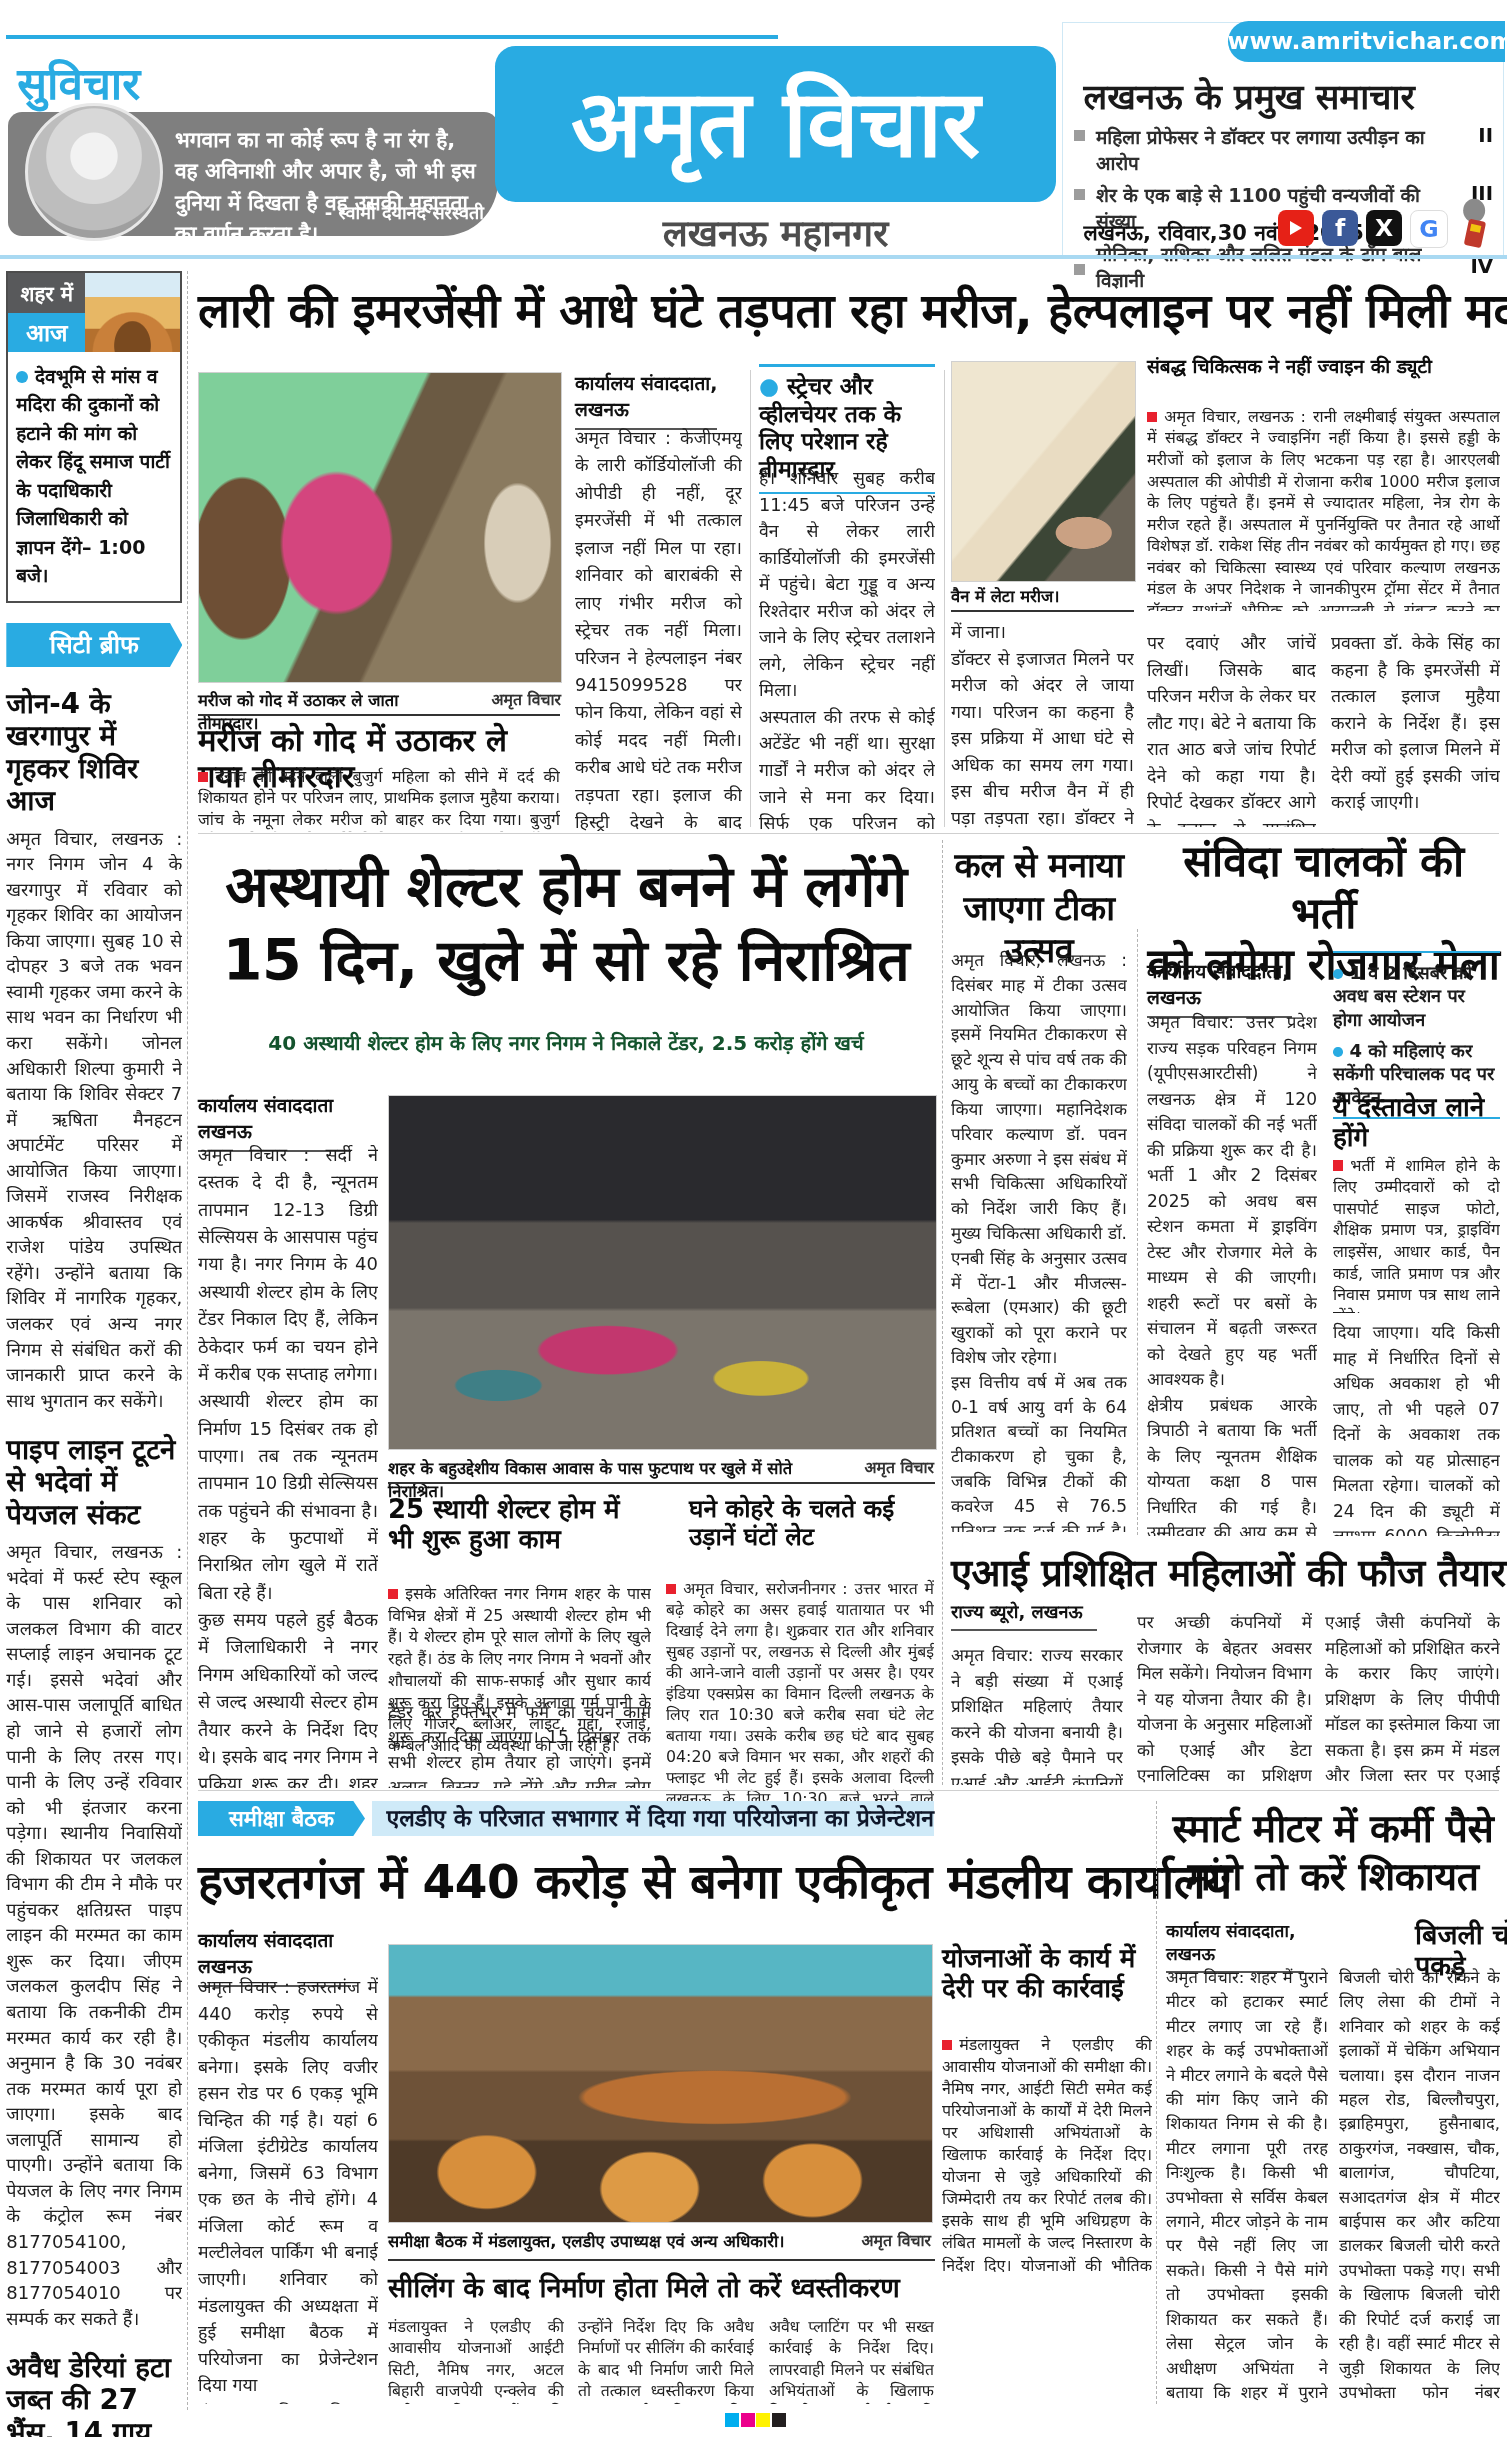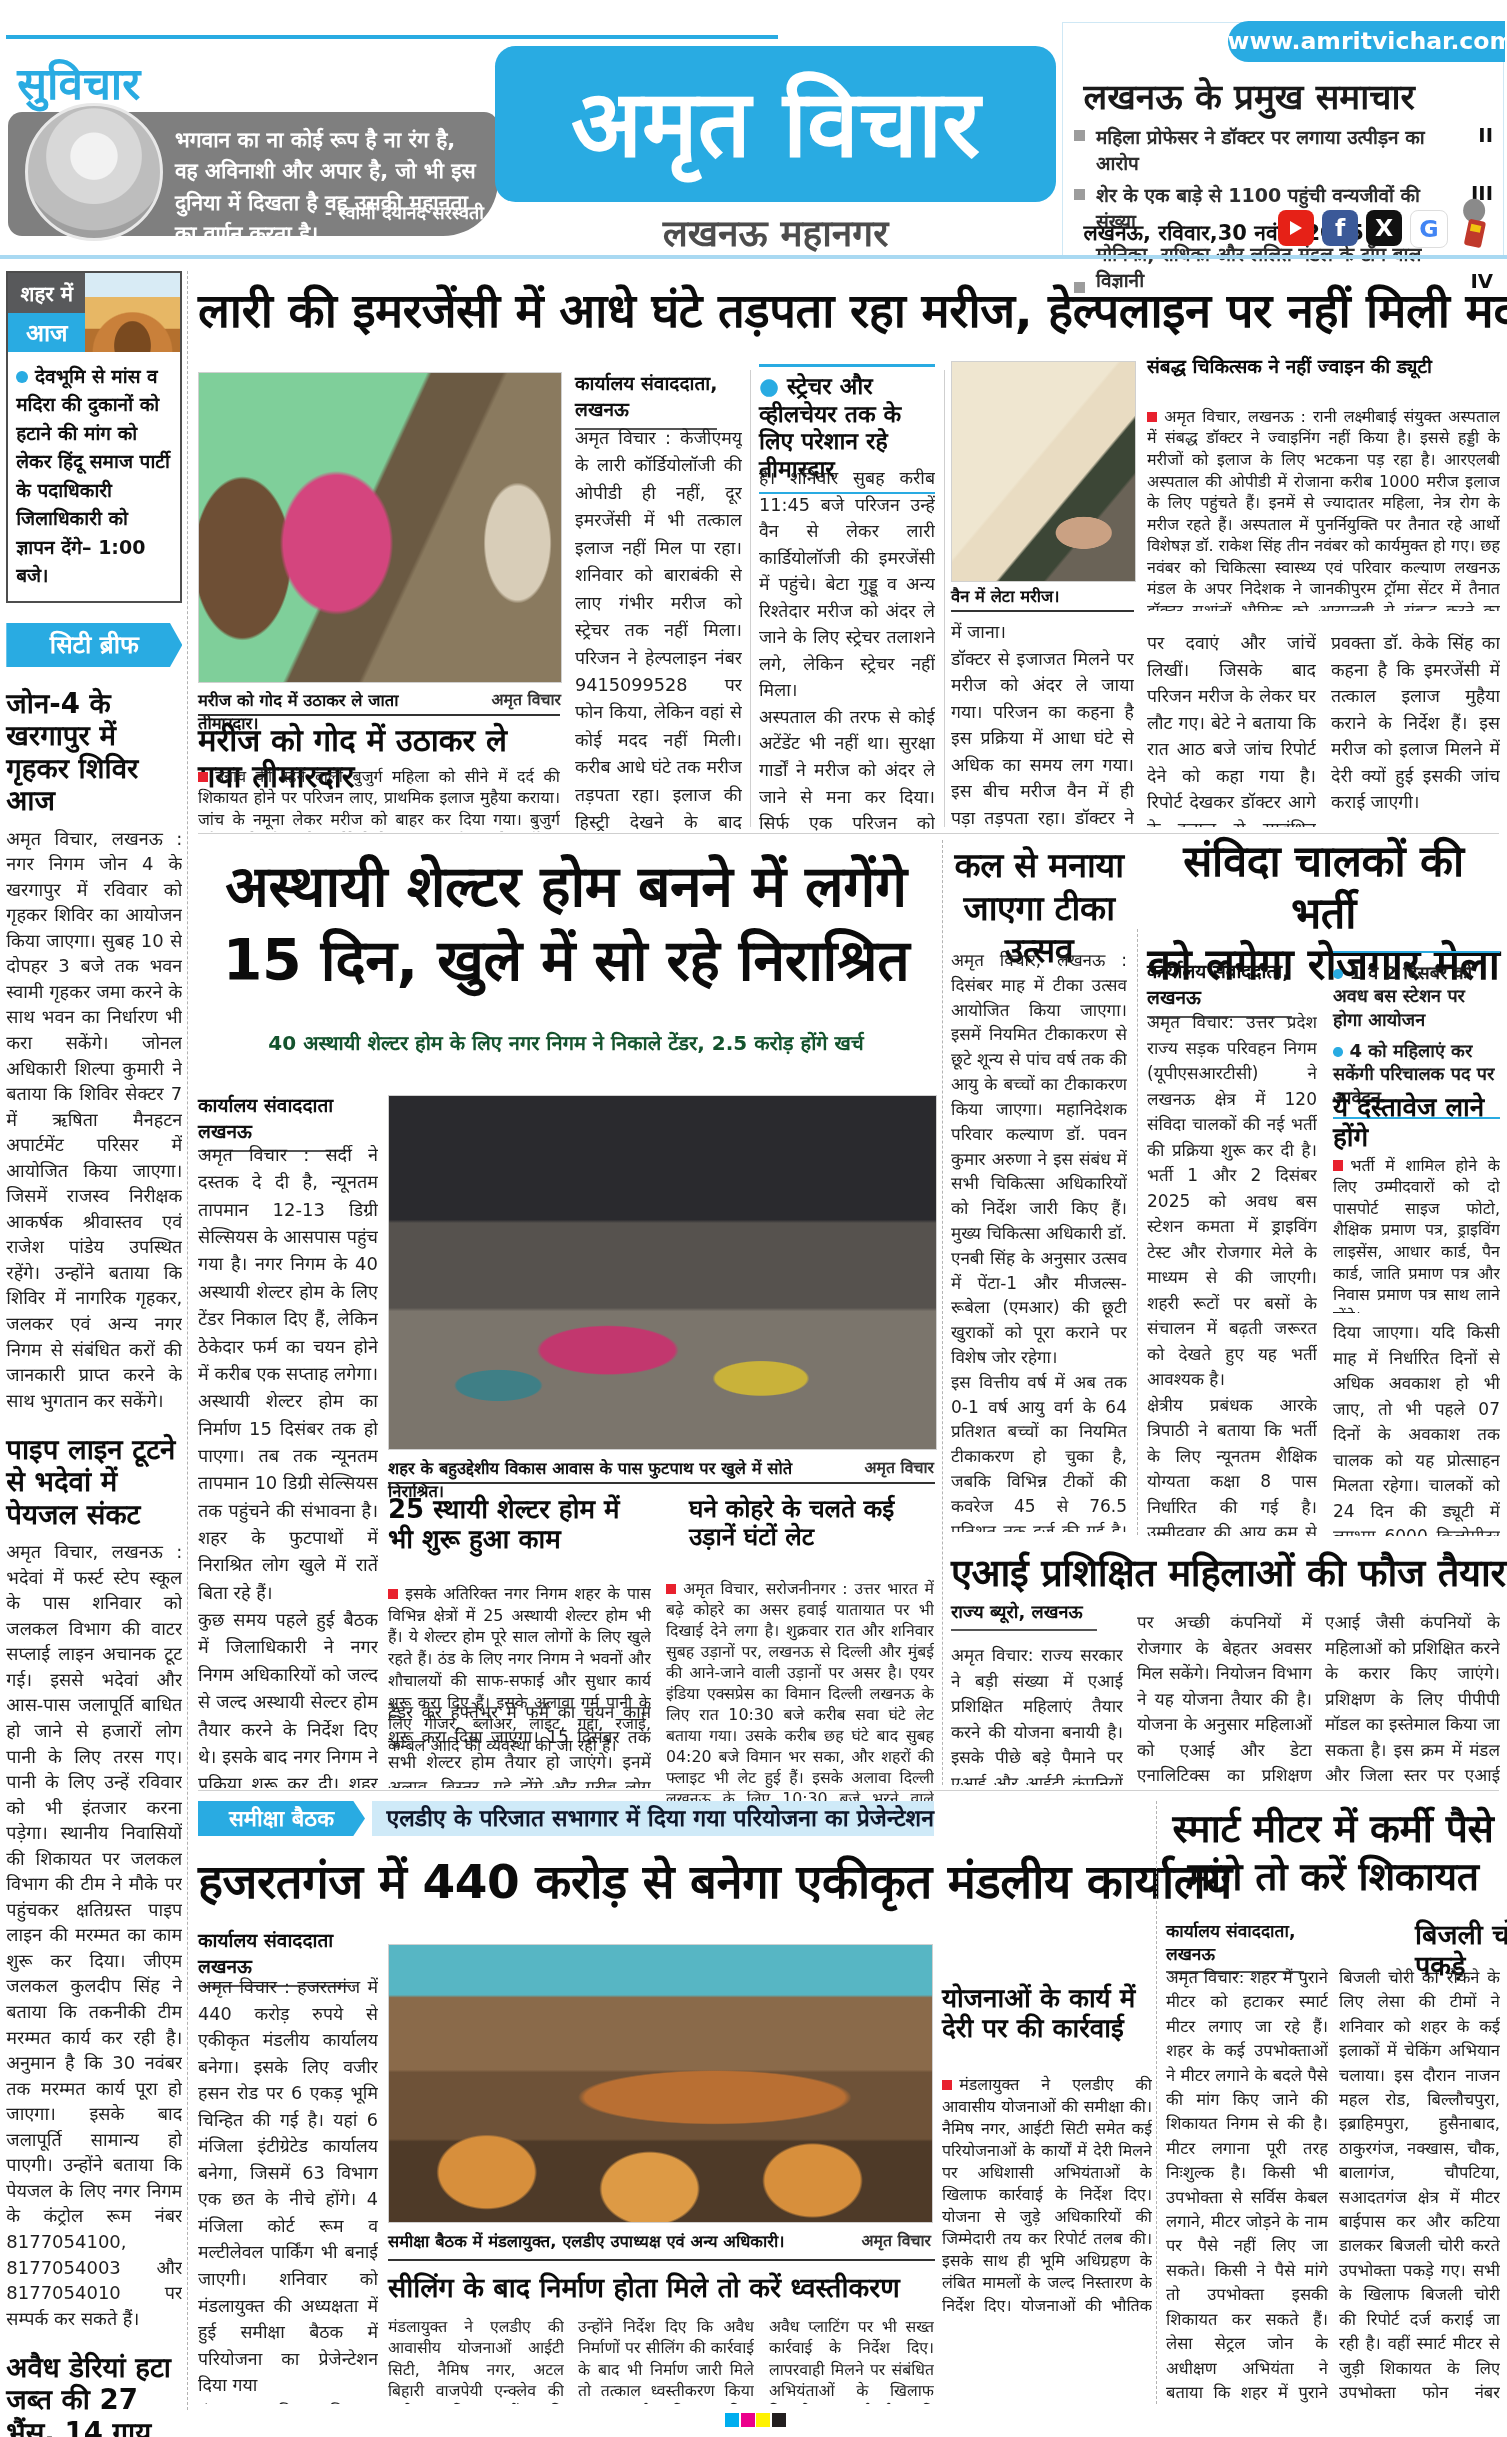--- a/index.html
+++ b/index.html
@@ -63,21 +63,21 @@
       <div style="display:flex;align-items:flex-start;margin-bottom:6.3px;">
         <span class="graysq"></span>
         <span style="flex:1;font-size:19px;font-weight:700;color:#2e2e2e;">महिला प्रोफेसर ने डॉक्टर पर लगाया उत्पीड़न का आरोप</span>
         <span style="font-size:19.7px;font-weight:800;color:#111;margin-left:6.3px;">II</span>
       </div>
       <div style="display:flex;align-items:flex-start;margin-bottom:6.3px;">
         <span class="graysq"></span>
         <span style="flex:1;font-size:19px;font-weight:700;color:#2e2e2e;">शेर के एक बाड़े से 1100 पहुंची वन्यजीवों की संख्या</span>
         <span style="font-size:19.7px;font-weight:800;color:#111;margin-left:6.3px;">III</span>
       </div>
-      <div style="display:flex;align-items:flex-end;">
+      <div style="display:flex;align-items:center;">
         <span class="graysq"></span>
         <span style="flex:1;font-size:19px;font-weight:700;color:#2e2e2e;">मोनिका, राधिका और ललित मंडल के टॉप बाल विज्ञानी</span>
         <span style="font-size:19.7px;font-weight:800;color:#111;margin-left:6.3px;">IV</span>
       </div>
     </div>
     <div class="abs" style="left:20.5px;top:195px;font-size:21px;font-weight:800;color:#111;">लखनऊ, रविवार,30 नवंबर 2025</div>
     <div class="abs" style="right:55px;top:187px;display:flex;">
       <span class="icon" style="background:#e62117;">
           <span style="width:0;height:0;border-left:12.6px solid #fff;border-top:7.9px solid transparent;border-bottom:7.9px solid transparent;display:inline-block;"></span>
         </span>
@@ -275,21 +275,21 @@
 
   <div class="abs photo" style="left:388px;top:1944px;width:543px;height:277px;background:
        radial-gradient(ellipse 95px 71px at 18% 82%,#d78f3c 0 50%,transparent 53%),
        radial-gradient(ellipse 95px 71px at 48% 88%,#dd9a45 0 50%,transparent 53%),
        radial-gradient(ellipse 95px 71px at 78% 85%,#d78f3c 0 50%,transparent 53%),
        radial-gradient(ellipse 236px 47px at 60% 55%,#b96f33 0 55%,transparent 58%),
        linear-gradient(180deg,#57b6c4 0 18%,#8a6a4a 19% 45%,#6e5238 46% 70%,#4e3a28 71% 100%);"></div>
   <div class="abs caption" style="left:388px;top:2229px;width:441px;">समीक्षा बैठक में मंडलायुक्त, एलडीए उपाध्यक्ष एवं अन्य अधिकारी।</div>
   <div class="abs credit" style="left:832px;top:2229px;width:99px;">अमृत विचार</div>
 
-  <div class="abs" style="left:942px;top:1984px;width:210px;">
+  <div class="abs" style="left:942px;top:1944px;width:210px;">
     <div class="boxtitle" style="font-size:26px;">योजनाओं के कार्य में देरी पर की कार्रवाई</div>
     <div class="body" style="font-size:16px;line-height:1.38;height:260px;margin-top:7.9px;">
       <span class="redsq"></span><span>मंडलायुक्त ने एलडीए की आवासीय योजनाओं की समीक्षा की। नैमिष नगर, आईटी सिटी समेत कई परियोजनाओं के कार्यों में देरी मिलने पर अधिशासी अभियंताओं के खिलाफ कार्रवाई के निर्देश दिए। योजना से जुड़े अधिकारियों की जिम्मेदारी तय कर रिपोर्ट तलब की। इसके साथ ही भूमि अधिग्रहण के लंबित मामलों के जल्द निस्तारण के निर्देश दिए। योजनाओं की भौतिक प्रगति की रिपोर्ट हर माह मांगी जाएगी।</span>
     </div>
   </div>
 
   <div class="abs" style="left:388px;top:2259px;width:547px;height:1.6px;background:#333;"></div>
   <div class="abs boxtitle" style="left:388px;top:2272px;width:764px;font-size:27px;">सीलिंग के बाद निर्माण होता मिले तो करें ध्वस्तीकरण</div>
   <div class="abs body" style="left:388px;top:2316px;width:176px;height:88px;font-size:15.8px;line-height:1.35;">मंडलायुक्त ने एलडीए की आवासीय योजनाओं आईटी सिटी, नैमिष नगर, अटल बिहारी वाजपेयी एन्क्लेव की समीक्षा की। इसमें भूमि अधिग्रहण की धीमी प्रगति पर नाराजगी जताई।</div>
   <div class="abs body" style="left:578px;top:2316px;width:176px;height:88px;font-size:15.8px;line-height:1.35;">उन्होंने निर्देश दिए कि अवैध निर्माणों पर सीलिंग की कार्रवाई के बाद भी निर्माण जारी मिले तो तत्काल ध्वस्तीकरण किया जाए। प्रवर्तन की साप्ताहिक रिपोर्ट दी जाए।</div>

